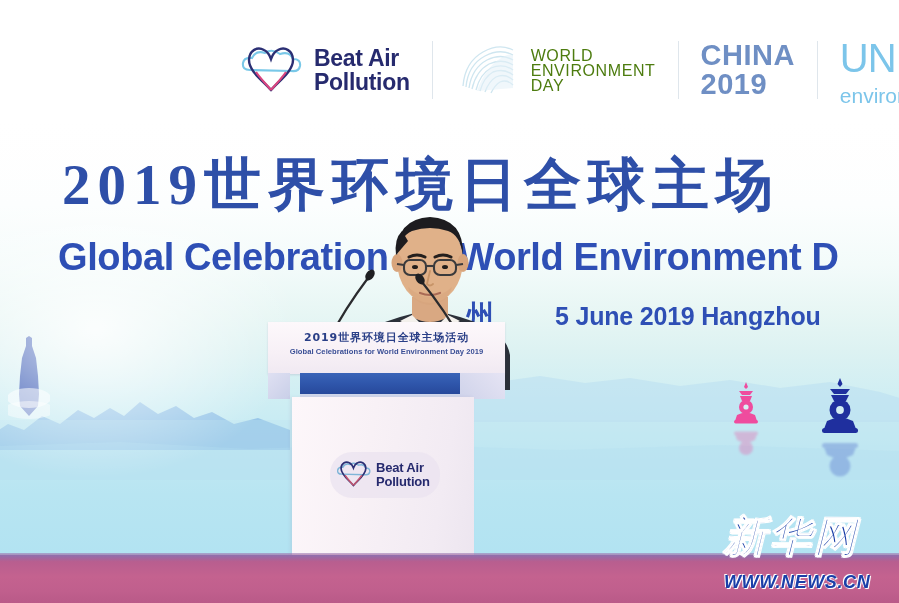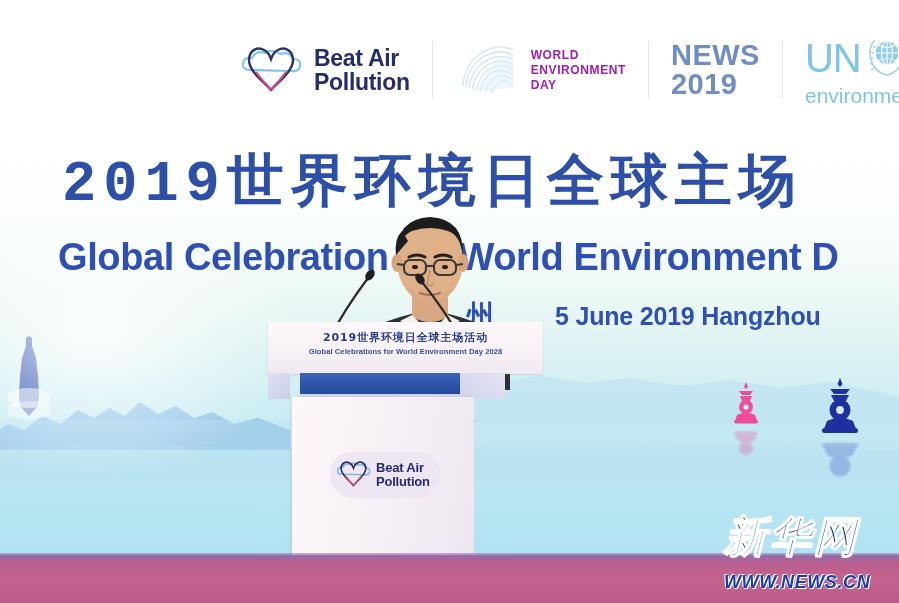--- a/index.html
+++ b/index.html
@@ -50,39 +50,39 @@
     position:absolute;left:218px;top:34px;
     display:flex;align-items:center;height:72px;
   }
   .logo-cell{display:flex;align-items:center;height:72px;padding:0 22px;}
   .vdiv{width:1px;height:58px;background:#dfe6ec;}
   .bap-text{
     color:#262a6e;font-weight:bold;font-size:23px;line-height:24px;
     letter-spacing:-.3px;margin-left:10px;
   }
   .wed-text{
-    color:#a21caf;font-weight:bold;font-size:12px;line-height:15px;
+    color:#4d7c0f;font-weight:normal;font-size:16px;line-height:15px;
     letter-spacing:.6px;margin-left:8px;
   }
   .china-text{
     color:#6f8fc4;font-weight:bold;font-size:29px;line-height:29px;
     letter-spacing:.5px;
   }
   .un-text{
     color:#7cc5ea;font-weight:normal;font-size:40px;line-height:40px;letter-spacing:-1px;
   }
   .un-sub{
     color:#7cc5ea;font-size:21px;line-height:21px;letter-spacing:0px;margin-top:3px;
   }
   
   .cn-title{
     position:absolute;left:62px;top:153px;
     font-size:57px;line-height:64px;font-weight:bold;color:#2e4fa8;
     letter-spacing:7px;white-space:nowrap;
-    font-family:Liberation Mono, monospace;
+    font-family:Liberation Serif, serif;
   }
   .en-title{
     position:absolute;left:58px;top:235px;
     font-size:38px;line-height:44px;font-weight:bold;color:#2e4fb5;
     letter-spacing:-.4px;white-space:nowrap;
   }
   .cn-city{
     position:absolute;left:466px;top:300px;
     font-size:28px;line-height:32px;font-weight:bold;color:#2e4fb5;
     letter-spacing:2px;white-space:nowrap;
@@ -92,21 +92,21 @@
     position:absolute;left:555px;top:300px;
     font-size:25px;line-height:32px;font-weight:bold;color:#2e4fb5;
     letter-spacing:-.2px;white-space:nowrap;
   }
   
   .speaker{position:absolute;left:330px;top:205px;width:180px;height:180px;}
   
   .mic{position:absolute;}
   
   .podium-top{
-    position:absolute;left:268px;top:322px;width:275px;height:52px;
+    position:absolute;left:268px;top:322px;width:237px;height:52px;
     background:linear-gradient(180deg,#fdf8fb 0%,#f7f0f6 60%,#f0e9f2 100%);
     box-shadow:0 1px 2px rgba(120,100,140,.20);
   }
   .podium-top-cn{
     position:absolute;left:0;right:0;top:9px;text-align:center;
     font-size:11px;line-height:13px;font-weight:bold;color:#2a3f87;
     letter-spacing:.9px;
     font-family:"DejaVu Sans","Liberation Sans",sans-serif;
   }
   .podium-top-en{
@@ -274,21 +274,21 @@
           <span>WORLD</span><br>
           <span>ENVIRONMENT</span><br>
           <span>DAY</span>
         </span>
       </div>
 
       <div class="vdiv"></div>
 
       <div class="logo-cell">
         <span class="china-text">
-          <span>NEWS</span><br>
+          <span>CHINA</span><br>
           <span>2019</span>
         </span>
       </div>
 
       <div class="vdiv"></div>
 
       <div class="logo-cell" style="padding-right:0;">
         <div>
           <div style="display:flex;align-items:center;">
             <span class="un-text">UN</span>
@@ -374,21 +374,21 @@
   </div>
   <div class="mic" style="left:404px;top:262px;">
     <svg width="62" height="78" viewBox="0 0 62 78">
       <path d="M56,76 Q42,50 18,20" stroke="#2b2b2e" stroke-width="2.2" fill="none" stroke-linecap="round"></path>
       <ellipse cx="16" cy="17" rx="4" ry="6" transform="rotate(-35 16 17)" fill="#1f1f22"></ellipse>
     </svg>
   </div>
 
   <div class="podium-top">
     <div class="podium-top-cn">2019世界环境日全球主场活动</div>
-    <div class="podium-top-en">Global Celebrations for World Environment Day 2028</div>
+    <div class="podium-top-en">Global Celebrations for World Environment Day 2019</div>
   </div>
   <div class="podium-shelf-l"></div>
   <div class="podium-shelf-r"></div>
   <div class="podium-band"></div>
   <div class="podium-band-lip"></div>
   <div class="podium-body"></div>
 
   <div class="podium-logo">
     <span style="margin-left:6px;">
       <svg width="36" height="34" viewBox="0 0 64 60">

